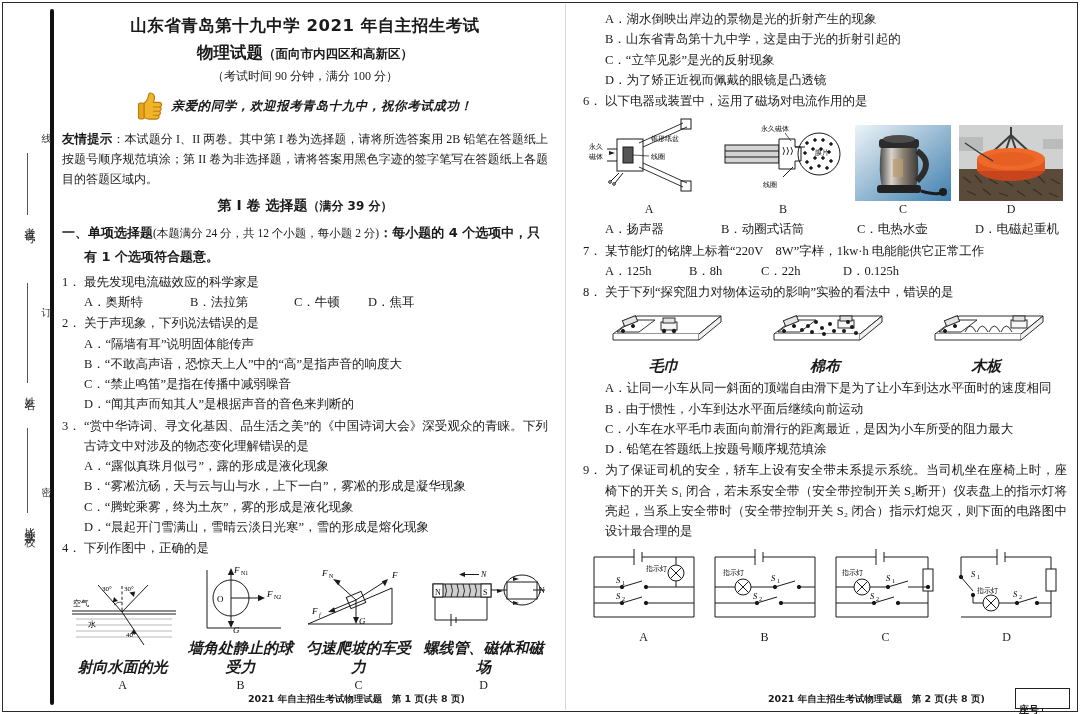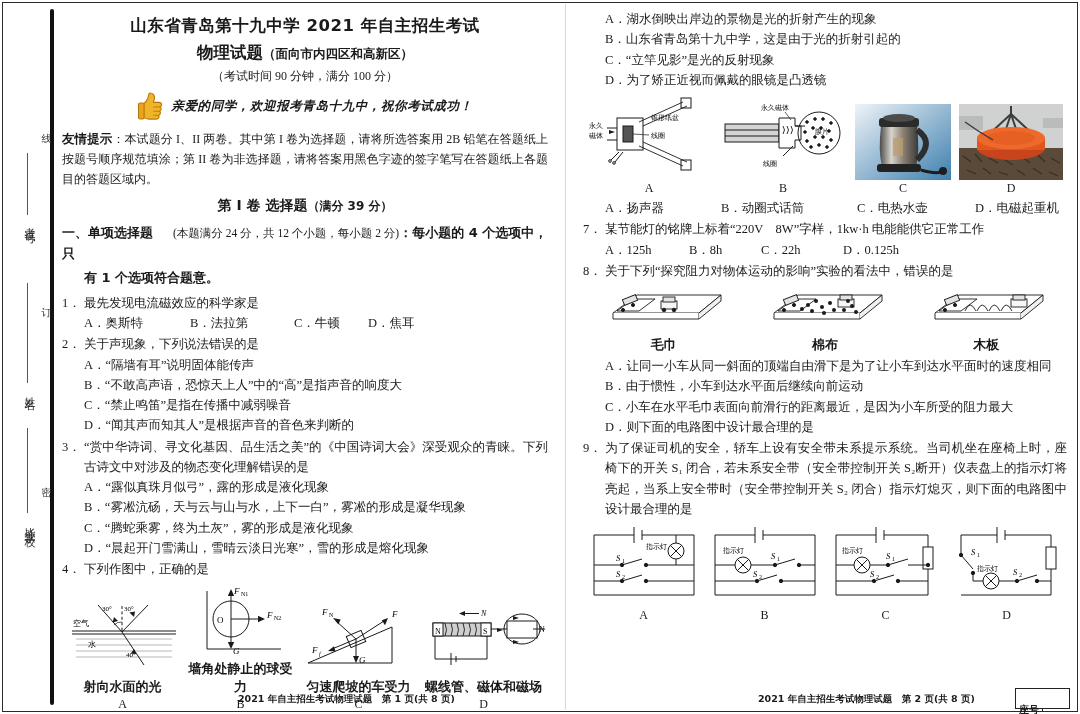--- a/index.html
+++ b/index.html
@@ -84,44 +84,44 @@
     text-align:center;font-weight:bold;font-size:14px;
     font-family:"DejaVu Sans","Liberation Sans",sans-serif;
     margin:8px 0 8px 0;
   }
   .part-hd .sc{font-size:12px;font-weight:bold;}
 
   .sec-hd{
     font-size:12.5px;line-height:1.6;margin:0 0 3px 0;
   }
   .sec-hd b{font-family:"DejaVu Sans","Liberation Sans",sans-serif;font-size:13px;}
-  .sec-hd .lite{font-size:11.5px;font-weight:normal;margin-left:20px;}
+  .sec-hd .lite{font-size:11.5px;font-weight:normal;}
   .sec-hd2{font-size:12.5px;line-height:1.6;margin:0 0 4px 0;padding-left:22px;}
   .sec-hd2 b{font-family:"DejaVu Sans","Liberation Sans",sans-serif;font-size:13px;}
 
   .q{font-size:12.5px;line-height:1.62;margin:1px 0 0 0;
      padding-left:22px;text-indent:-22px;text-align:justify;}
   .q .num{display:inline-block;width:22px;text-indent:0;}
   .opts{padding-left:22px;}
   .opt{font-size:12.5px;line-height:1.62;padding-left:20px;text-indent:-20px;}
   .optrow{font-size:12.5px;line-height:1.62;padding-left:22px;display:flex;}
   .optrow span{display:inline-block;}
 
   
   .figwrap{margin:4px 0 2px 0;}
   .figrow{display:flex;justify-content:space-around;align-items:flex-end;}
-  .figcap{text-align:center;font-size:13px;font-weight:bold;margin-top:1px;}
+  .figcap{text-align:center;font-size:15px;font-weight:bold;font-style:italic;margin-top:1px;}
   .figlbl{text-align:center;font-size:12px;margin-top:1px;}
 
   
   .photo{border:0;display:block;}
 
   
   .footer{
-    position:absolute;left:58px;right:4px;bottom:4px;height:24px;
+    position:absolute;left:68px;right:4px;bottom:4px;height:24px;
   }
   .fnote{
     position:absolute;bottom:4px;font-size:9.5px;
     font-family:"DejaVu Sans","Liberation Sans",sans-serif;font-weight:bold;
     white-space:nowrap;
   }
   .seat{
     position:absolute;right:6px;bottom:1px;
     border:1px solid #222;height:19px;display:flex;align-items:stretch;
   }
@@ -350,20 +350,23 @@
 
   <div class="col col-right">
 
     <div class="opts">
       <div class="opt">A．湖水倒映出岸边的景物是光的折射产生的现象</div>
       <div class="opt">B．山东省青岛第十九中学，这是由于光的折射引起的</div>
       <div class="opt">C．“立竿见影”是光的反射现象</div>
       <div class="opt">D．为了矫正近视而佩戴的眼镜是凸透镜</div>
     </div>
 
+    <div class="q">
+      <span class="num">6．</span><span>以下电器或装置中，运用了磁场对电流作用的是</span>
+    </div>
 
     <div class="figwrap">
       <div class="figrow" style="align-items:flex-end">
 
         <div style="width:124px">
           <svg width="124" height="82" viewBox="0 0 124 82">
             <g stroke="#1a1a1a" fill="none" stroke-width="1">
               <rect x="30" y="24" width="26" height="32"></rect>
               <rect x="36" y="32" width="10" height="16" fill="#555"></rect>
               <line x1="20" y1="34" x2="30" y2="34"></line>
@@ -580,21 +583,21 @@
           <div class="figcap">木板</div>
         </div>
 
       </div>
     </div>
 
     <div class="opts" style="margin-top:2px">
       <div class="opt">A．让同一小车从同一斜面的顶端自由滑下是为了让小车到达水平面时的速度相同</div>
       <div class="opt">B．由于惯性，小车到达水平面后继续向前运动</div>
       <div class="opt">C．小车在水平毛巾表面向前滑行的距离最近，是因为小车所受的阻力最大</div>
-      <div class="opt">D．则下面的电路图中设计最合理的是</div>
+      <div class="opt">D．铅笔在答题纸上按题号顺序规范填涂</div>
     </div>
 
     <div class="q">
       <span class="num">9．</span><span>为了保证司机的安全，轿车上设有安全带未系提示系统。当司机坐在座椅上时，座椅下的开关 S₁ 闭合，若未系安全带（安全带控制开关 S₂断开）仪表盘上的指示灯将亮起，当系上安全带时（安全带控制开关 S₂ 闭合）指示灯熄灭，则下面的电路图中设计最合理的是</span>
     </div>
 
     <div class="figwrap" style="margin-top:6px">
       <div class="figrow">
 
         <div style="width:112px">

